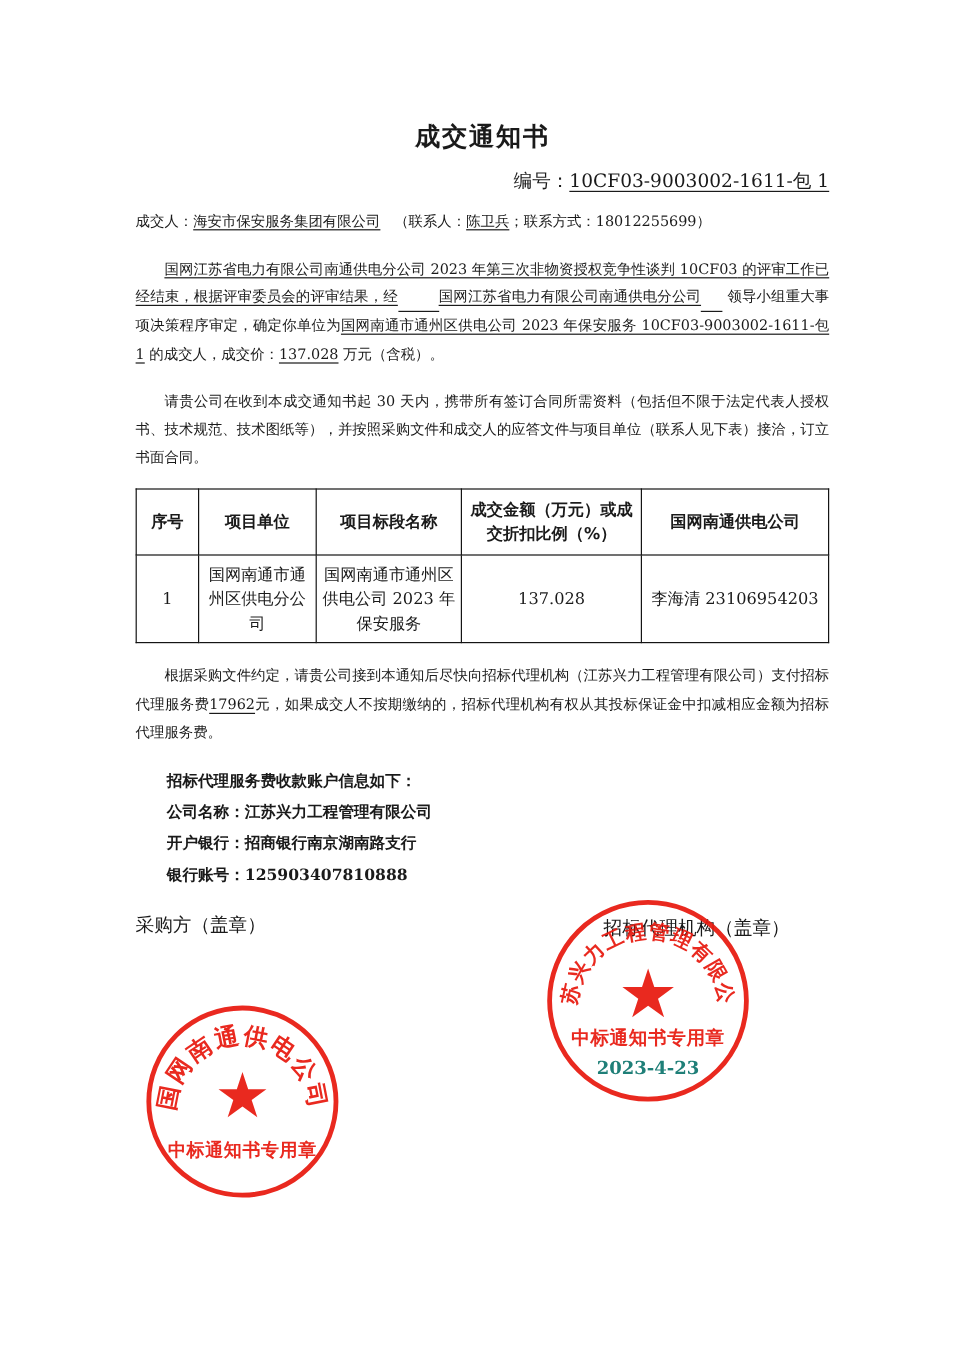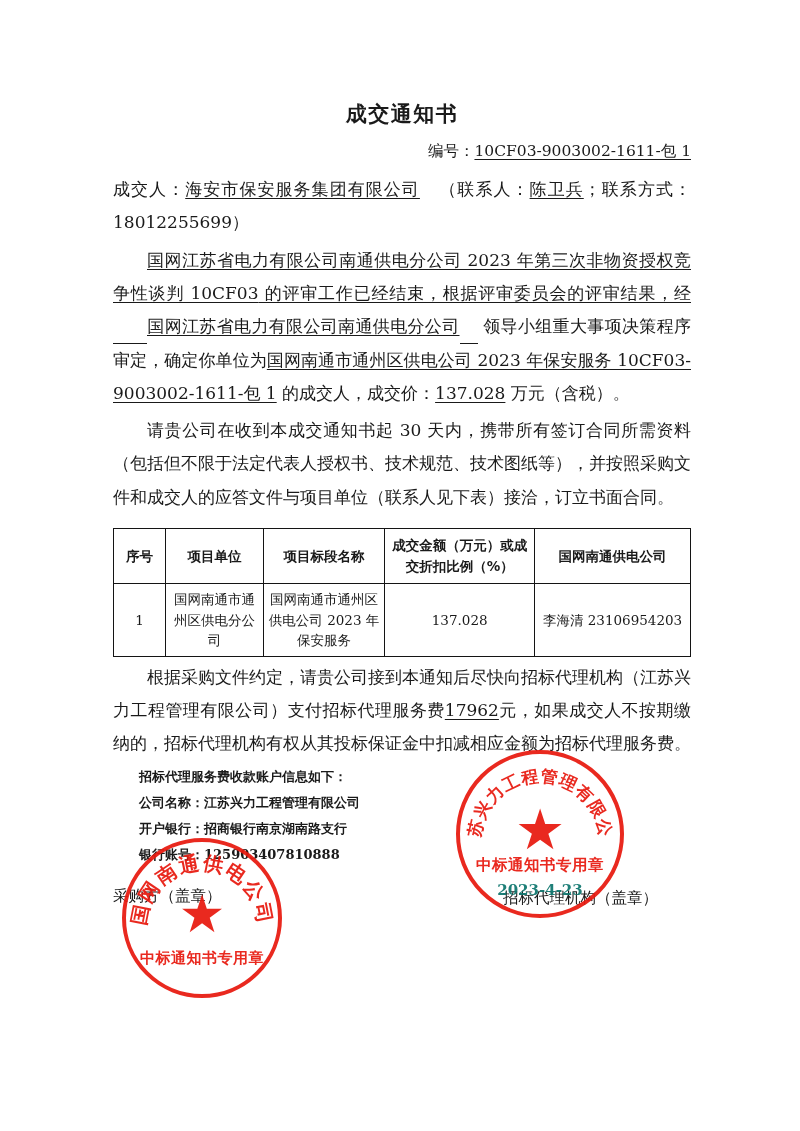--- a/index.html
+++ b/index.html
@@ -45,29 +45,29 @@
     text-underline-offset: 3px;
     text-align: center;
   }
   .blank-u {
     display: inline-block;
     border-bottom: 1px solid #1a1a1a;
   }
 
   
   .para {
-    font-size: 17px;
+    font-size: 12px;
     line-height: 1.95;
     text-align: justify;
     text-justify: inter-ideograph;
     margin: 0;
   }
   .para.indent { text-indent: 2em; }
   .gap-a { margin-top: 10px; }
-  .gap-b { margin-top: 4px; }
+  .gap-b { margin-top: 16px; }
 
   
   .tbl-wrap { margin-top: 14px; }
   table.main-tbl {
     width: 100%;
     border-collapse: collapse;
     font-size: 13.5px;
   }
   table.main-tbl th,
   table.main-tbl td {

